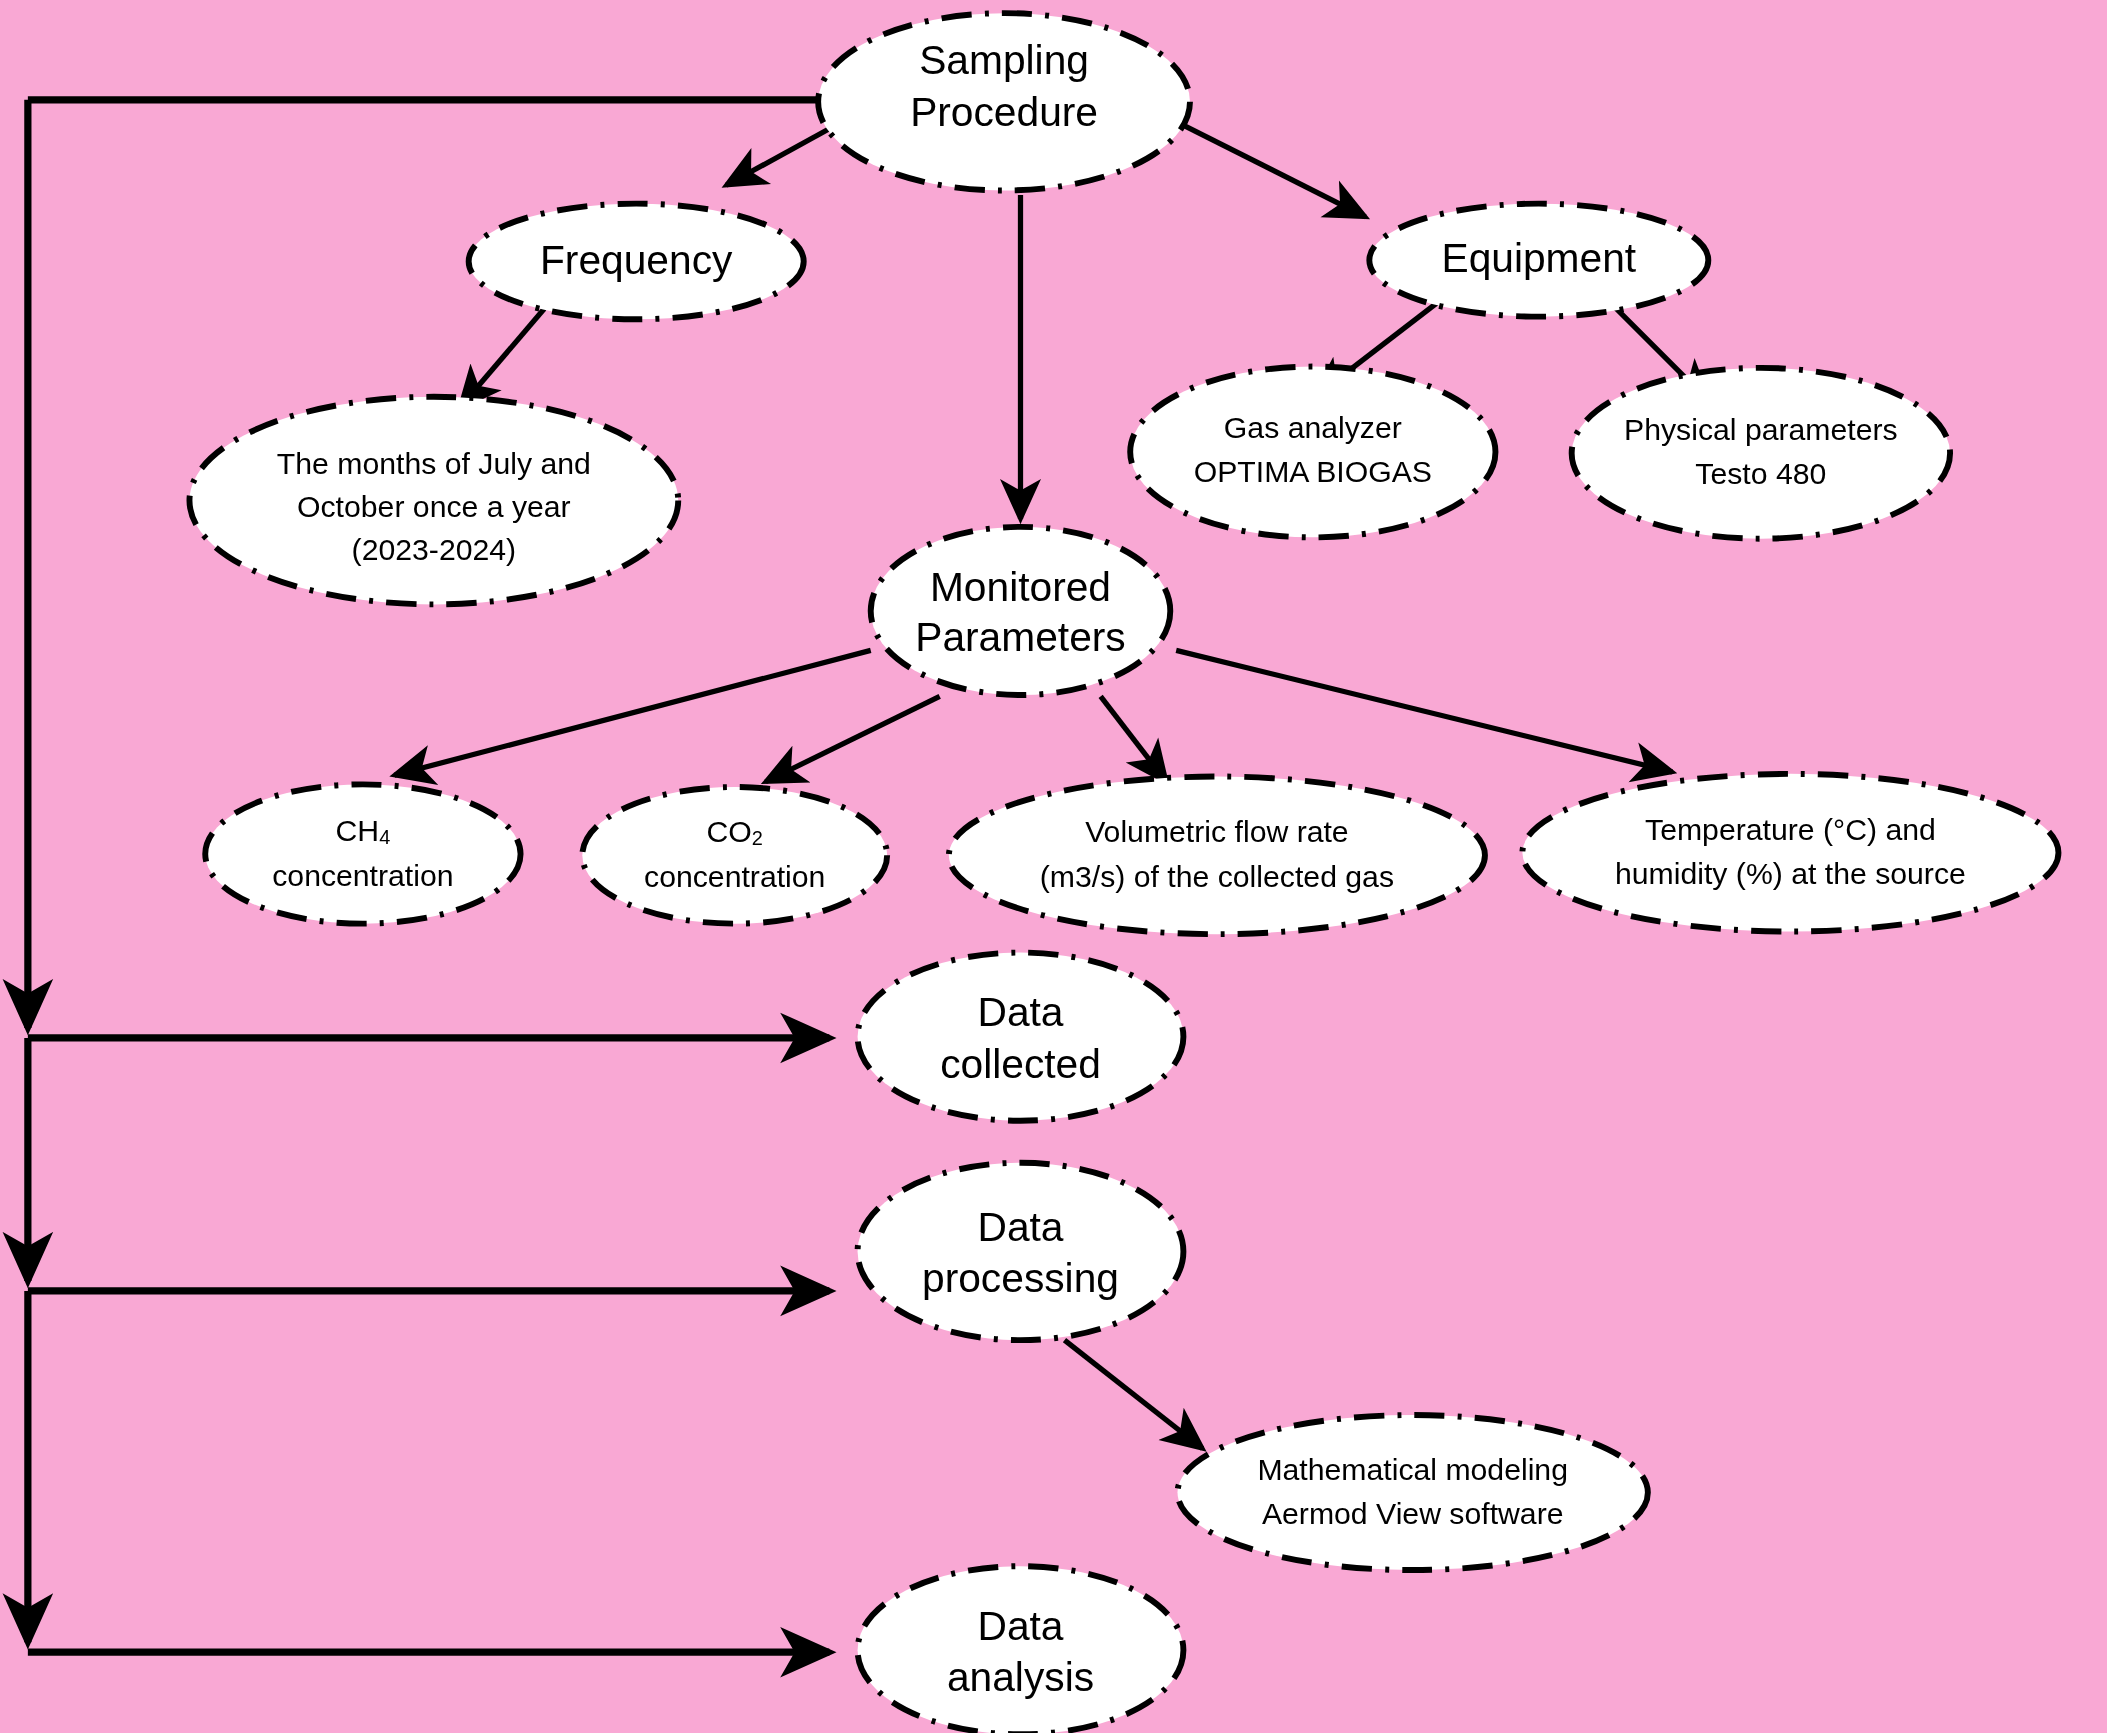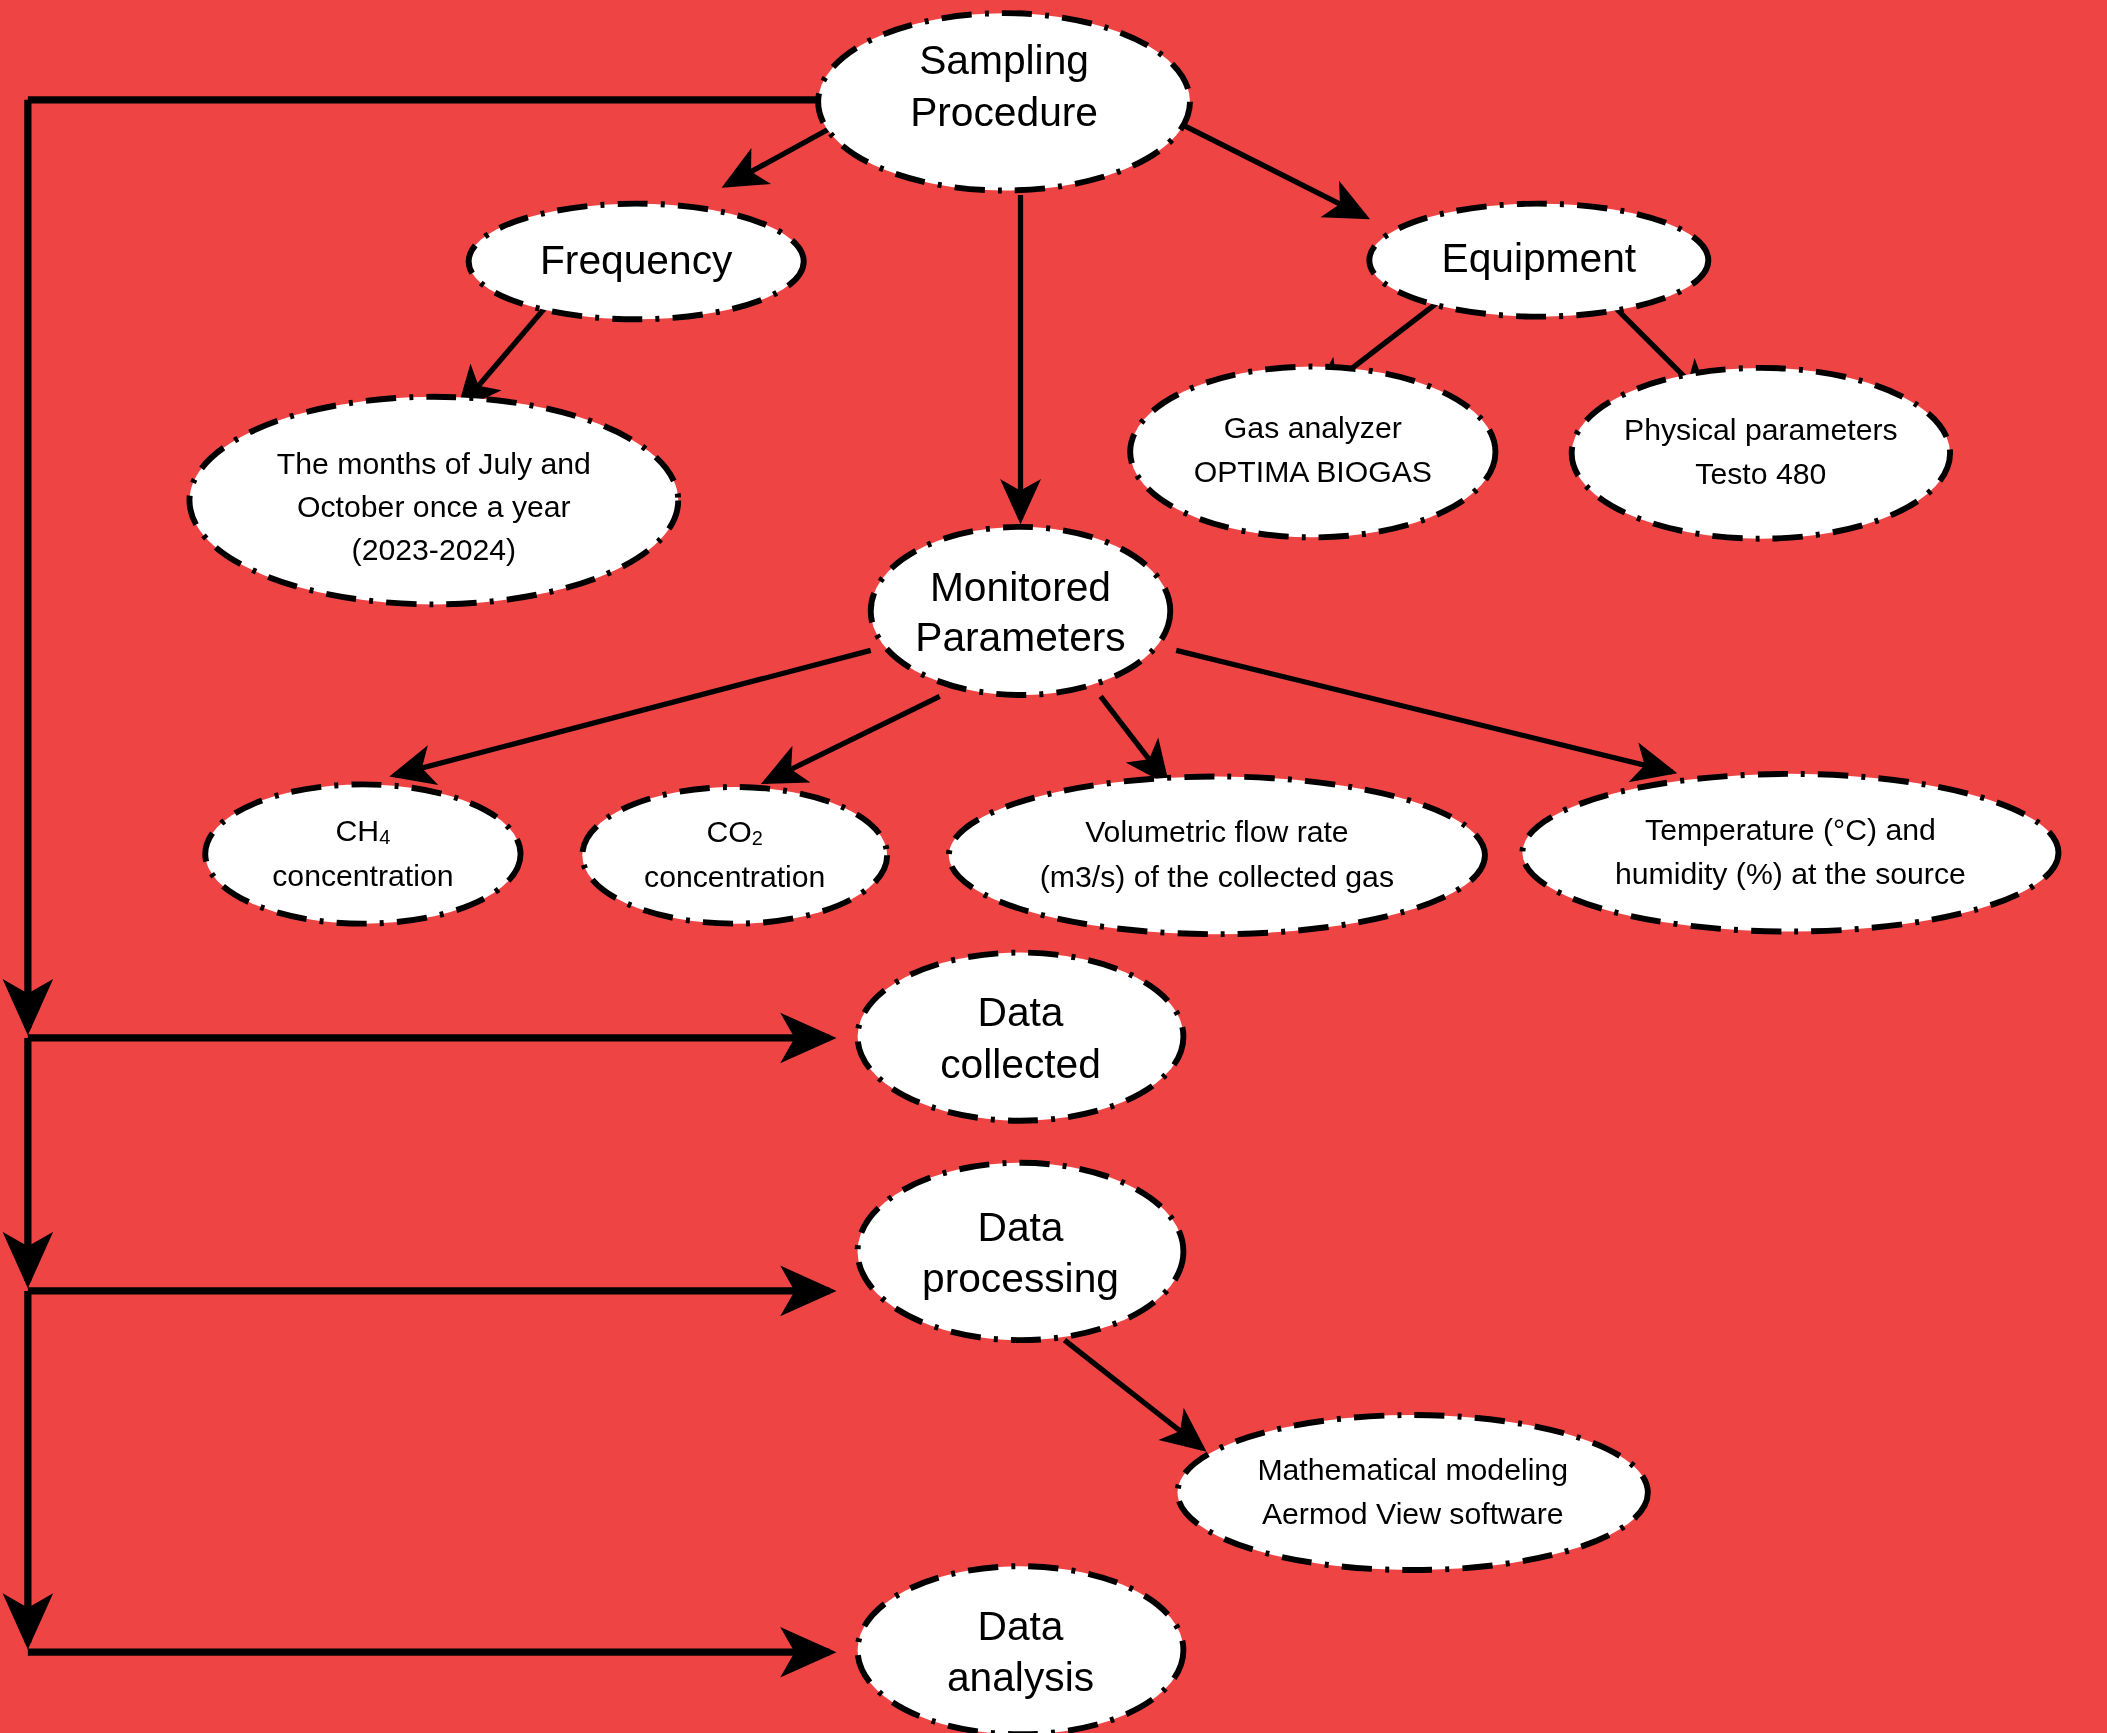--- a/index.html
+++ b/index.html
@@ -7,21 +7,21 @@
     padding: 0;
     background: #ffffff;
   }
   body {
     font-family: "Liberation Sans", sans-serif;
   }
   #diagram-root {
     position: relative;
     width: 2108px;
     height: 1733px;
-    background: #ef4444;
+    background: #f9a8d4;
     overflow: hidden;
   }
   svg#flow {
     position: absolute;
     left: 0;
     top: 0;
     width: 2108px;
     height: 1733px;
     display: block;
   }

